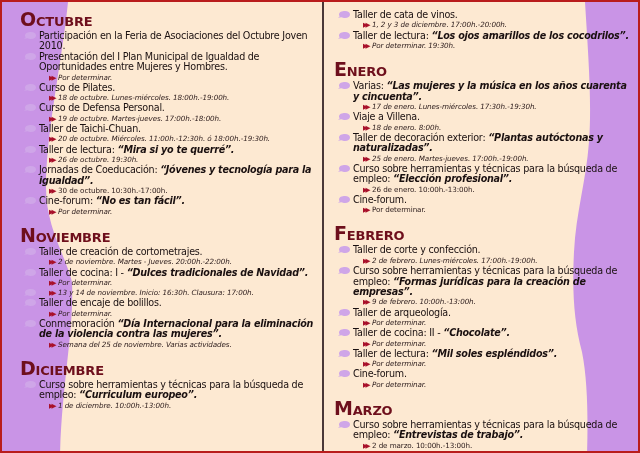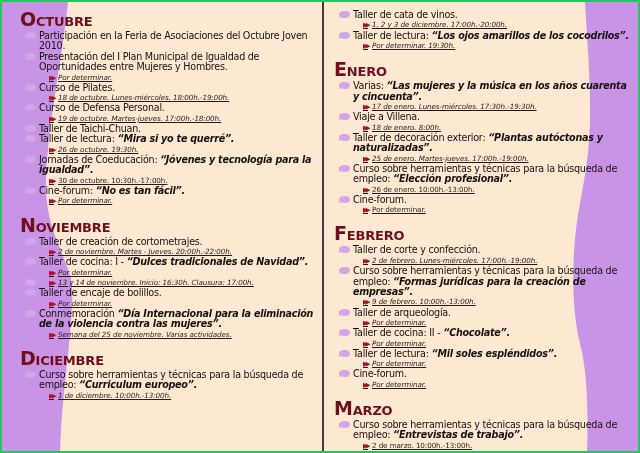--- a/index.html
+++ b/index.html
@@ -1,20 +1,20 @@
 <!DOCTYPE html>
 <html><head>
   <meta charset="utf-8">
   <style>
     * { margin: 0; padding: 0; box-sizing: border-box; }
     html, body { width: 640px; height: 453px; overflow: hidden; background: #2a1e1e; }
     .frame {
       position: absolute; left: 0; top: 0; width: 640px; height: 453px;
       background: #fde9d2;
-      border: 2px solid #22c55e;
+      border: 2px solid #b91c1c;
       overflow: hidden;
       font-family: "DejaVu Sans", sans-serif;
       color: #1a1010;
     }
     svg.bg { position: absolute; left: 0; top: 0; width: 640px; height: 453px; z-index: 0; }
     .divider {
       position: absolute; left: 320px; top: 0; width: 1.5px; height: 453px;
       background: #4a3838; z-index: 1;
     }
     .panel {
@@ -40,21 +40,20 @@
       color: #1a1010;
     }
     .item-title b { font-weight: bold; font-style: italic; }
     .bubble {
       position: absolute; left: -4px; top: 1px; width: 12px; height: 7px;
     }
     .detail {
       font-size: 7.2px; line-height: 10.2px; font-style: italic;
       color: #2a1a1a; padding-left: 10px; letter-spacing: -0.1px;
       white-space: nowrap;
-      text-decoration: underline;
     }
     .detail .arrow {
       color: #a8102a; font-style: normal; font-size: 6.5px; letter-spacing: -2.5px;
       margin-right: 4px;
     }
     .detail .plain { font-style: normal; }
   </style>
 </head>
 <body>
 
@@ -99,20 +98,21 @@
         </svg>
       <div class="item-title">Curso de Defensa Personal.</div>
       <div class="detail"><span class="arrow">▶▶</span><span>19 de octubre. Martes-jueves. 17:00h.-18:00h.</span></div>
     </div>
 
     <div class="item">
       <svg class="bubble" viewBox="0 0 12 7">
           <path d="M1,3.5 C1,1 4,0 7,0 C10,0 12,1.5 12,3.5 C12,5.5 10,7 7,7 C5.5,7 4.5,6.7 3.5,6.2 L0,6.8 L1.8,5.3 C1.2,4.8 1,4.2 1,3.5 Z" fill="#cfa6e8"></path>
         </svg>
       <div class="item-title">Taller de Taichi-Chuan.</div>
+      <div class="detail"><span class="arrow">▶▶</span><span>20 de octubre. Miércoles. 11:00h.-12:30h. ó 18:00h.-19:30h.</span></div>
     </div>
 
     <div class="item">
       <svg class="bubble" viewBox="0 0 12 7">
           <path d="M1,3.5 C1,1 4,0 7,0 C10,0 12,1.5 12,3.5 C12,5.5 10,7 7,7 C5.5,7 4.5,6.7 3.5,6.2 L0,6.8 L1.8,5.3 C1.2,4.8 1,4.2 1,3.5 Z" fill="#cfa6e8"></path>
         </svg>
       <div class="item-title"><span>Taller de lectura: </span><b>“Mira si yo te querré”.</b></div>
       <div class="detail"><span class="arrow">▶▶</span><span>26 de octubre. 19:30h.</span></div>
     </div>
 

